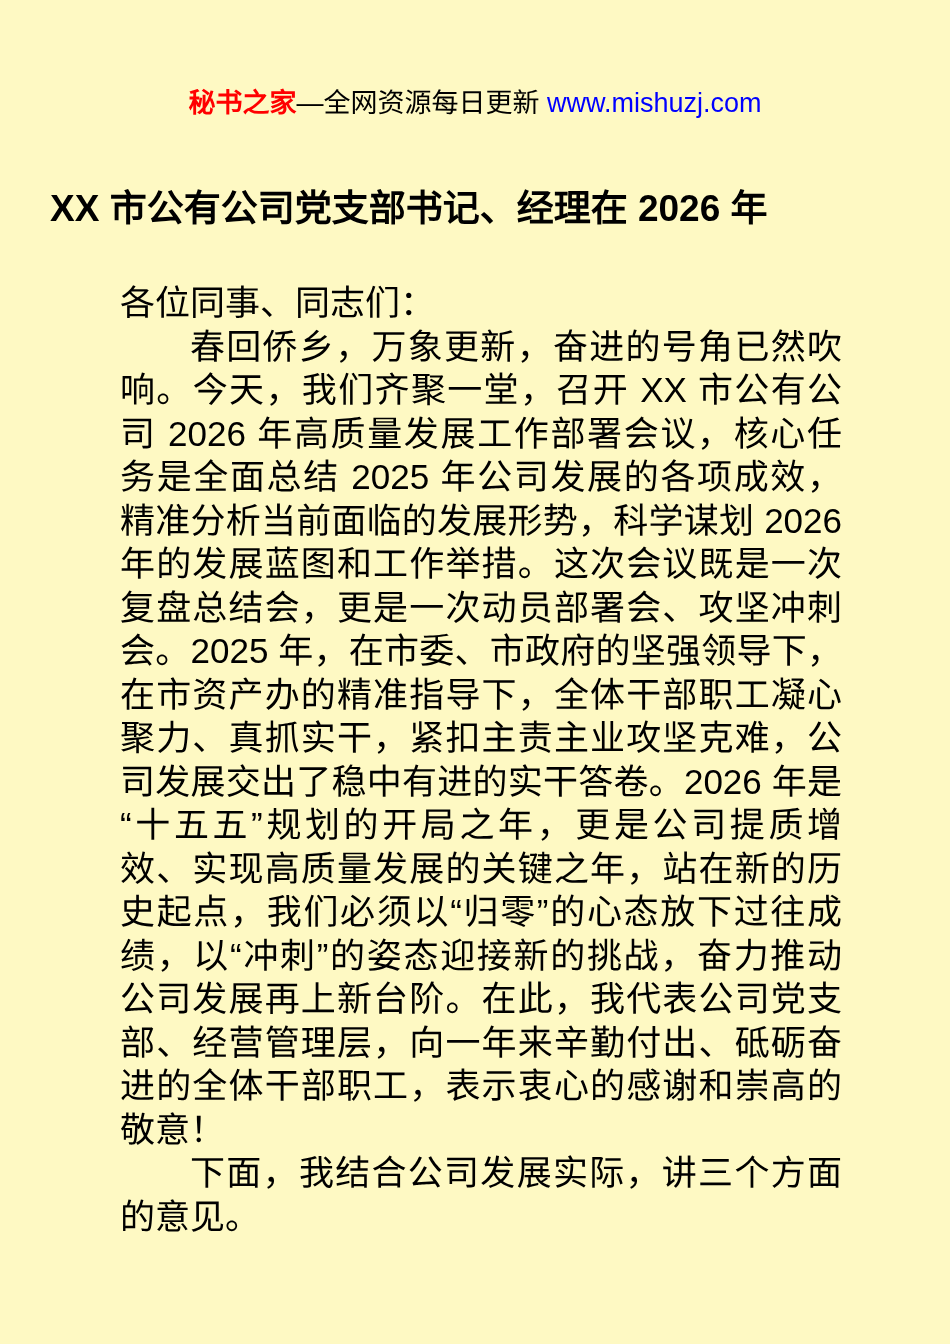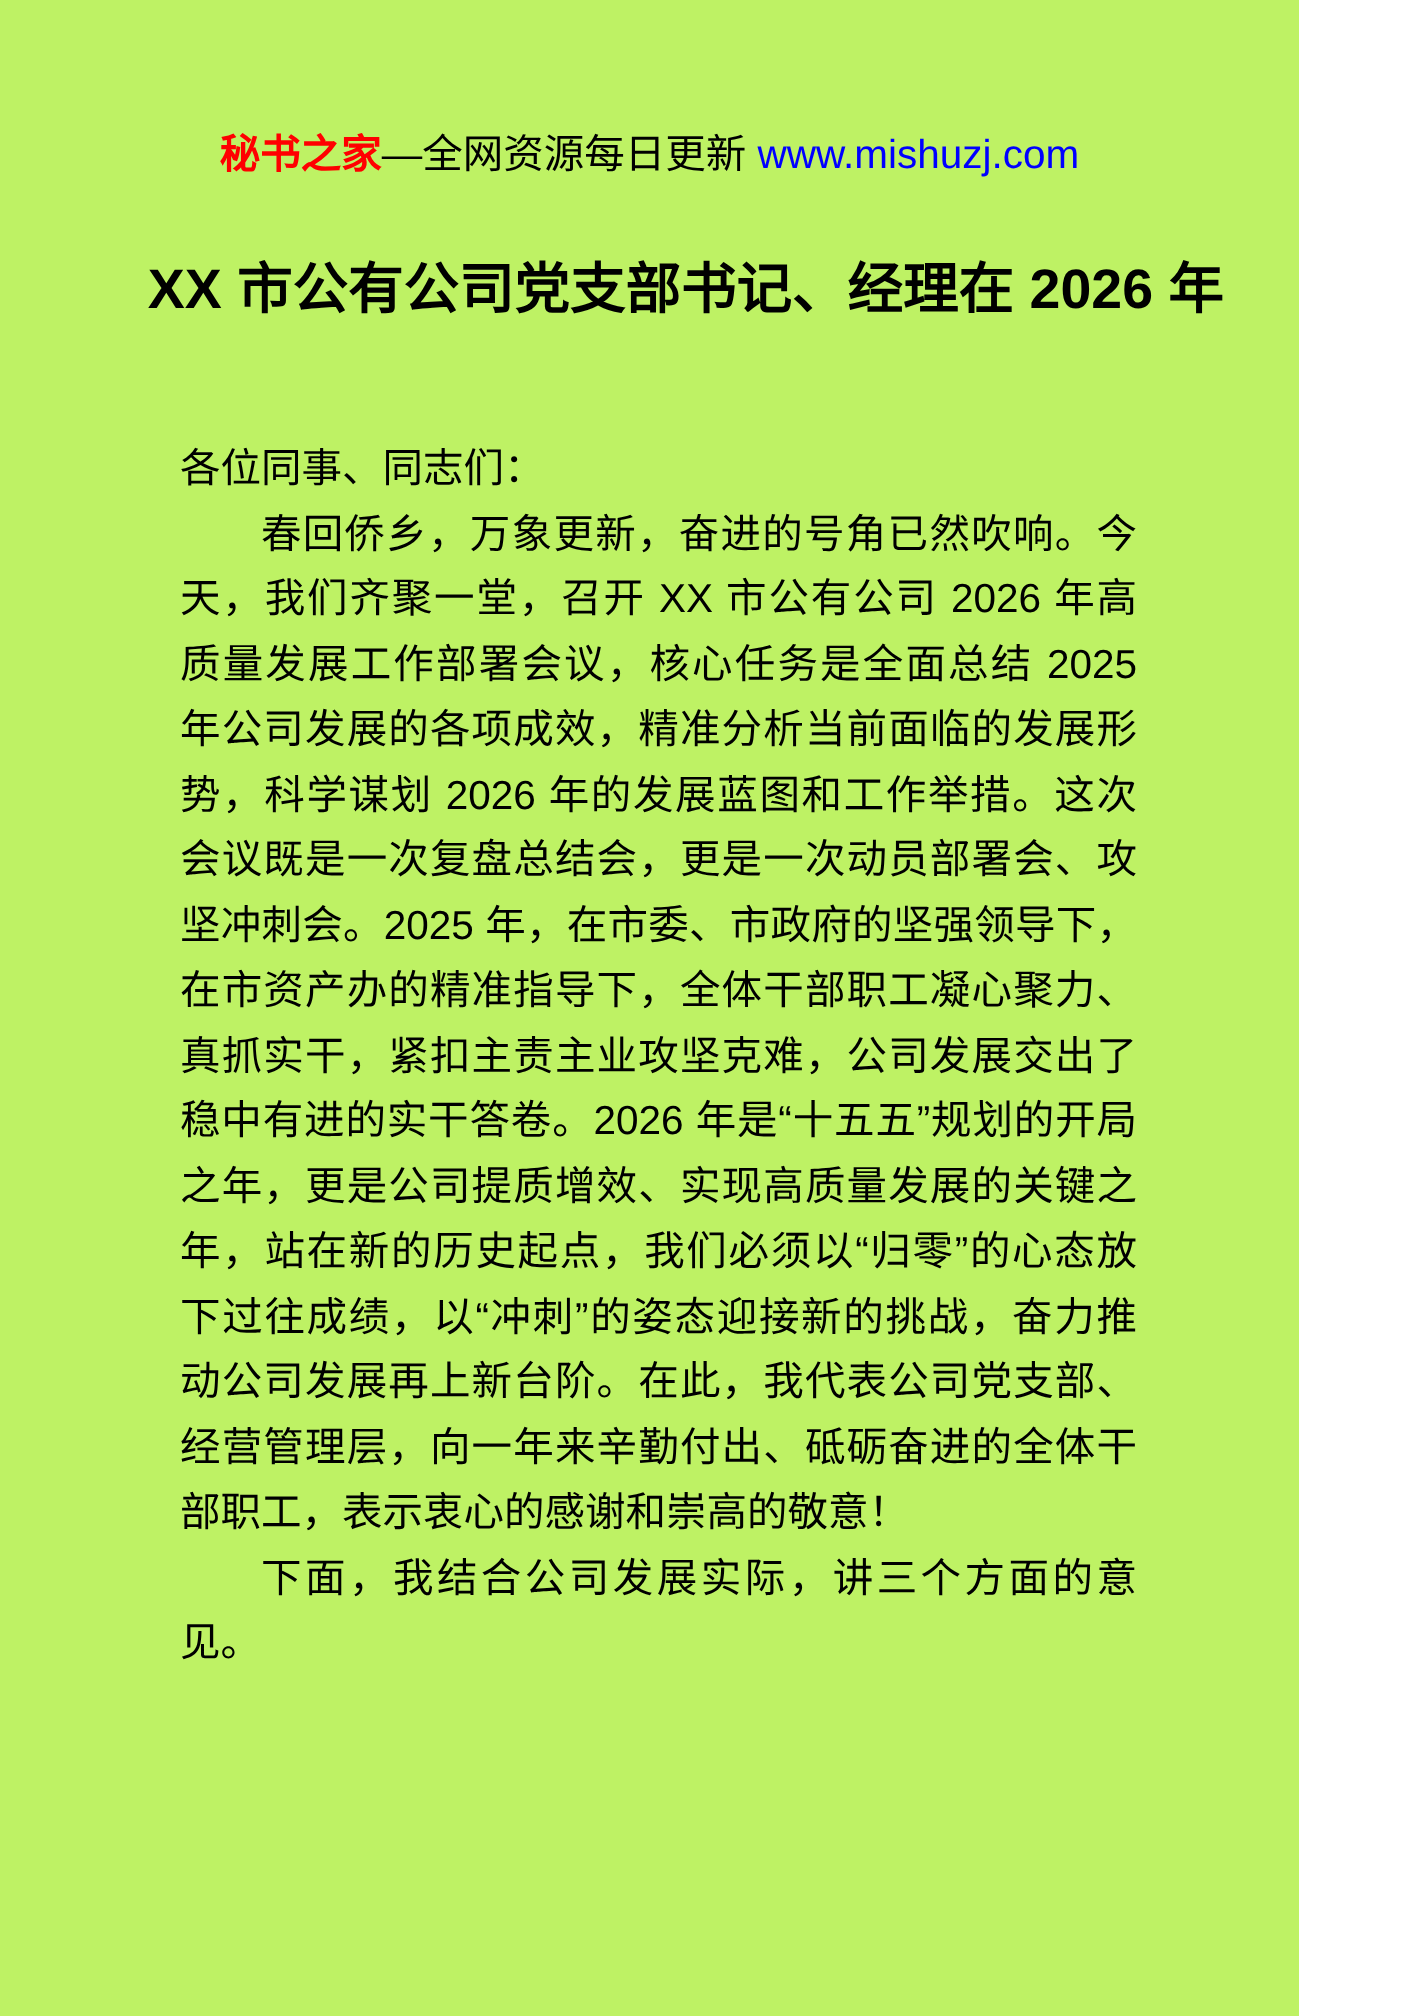--- a/index.html
+++ b/index.html
@@ -2,23 +2,23 @@
 <html lang="zh-CN"><head>
 <meta charset="utf-8">
 <style>
   html, body {
     margin: 0;
     padding: 0;
     background: #ffffff;
   }
   .page {
     position: relative;
-    width: 866px;
+    width: 950px;
     height: 1344px;
-    background: #bef264;
+    background: #fef9c3;
     overflow: hidden;
     font-family: "Liberation Sans", "DejaVu Sans", sans-serif;
     color: #000000;
   }
   .doc-header {
     padding-top: 84px;
     text-align: center;
     font-size: 27px;
     line-height: 38px;
     white-space: nowrap;
@@ -27,33 +27,33 @@
     font-weight: 700;
   }
   .doc-header .tagline {
     font-weight: 400;
   }
   .doc-header .site-url {
     font-weight: 400;
     cursor: pointer;
   }
   .doc-title {
-    margin: 44px 50px 0 50px;
-    text-align: right;
+    margin: 60px 50px 0 50px;
+    text-align: left;
     font-size: 37px;
     line-height: 53px;
     font-weight: 700;
   }
   .doc-title .title-line {
     display: block;
   }
   .doc-body {
-    margin-top: 72px;
+    margin-top: 46px;
     padding: 0 108px 0 120px;
-    font-size: 27px;
+    font-size: 35px;
     line-height: 43.5px;
     text-align: justify;
   }
   .doc-body p {
     margin: 0;
   }
   .doc-body p.indent {
     text-indent: 2em;
   }
   .doc-body p.bold {

